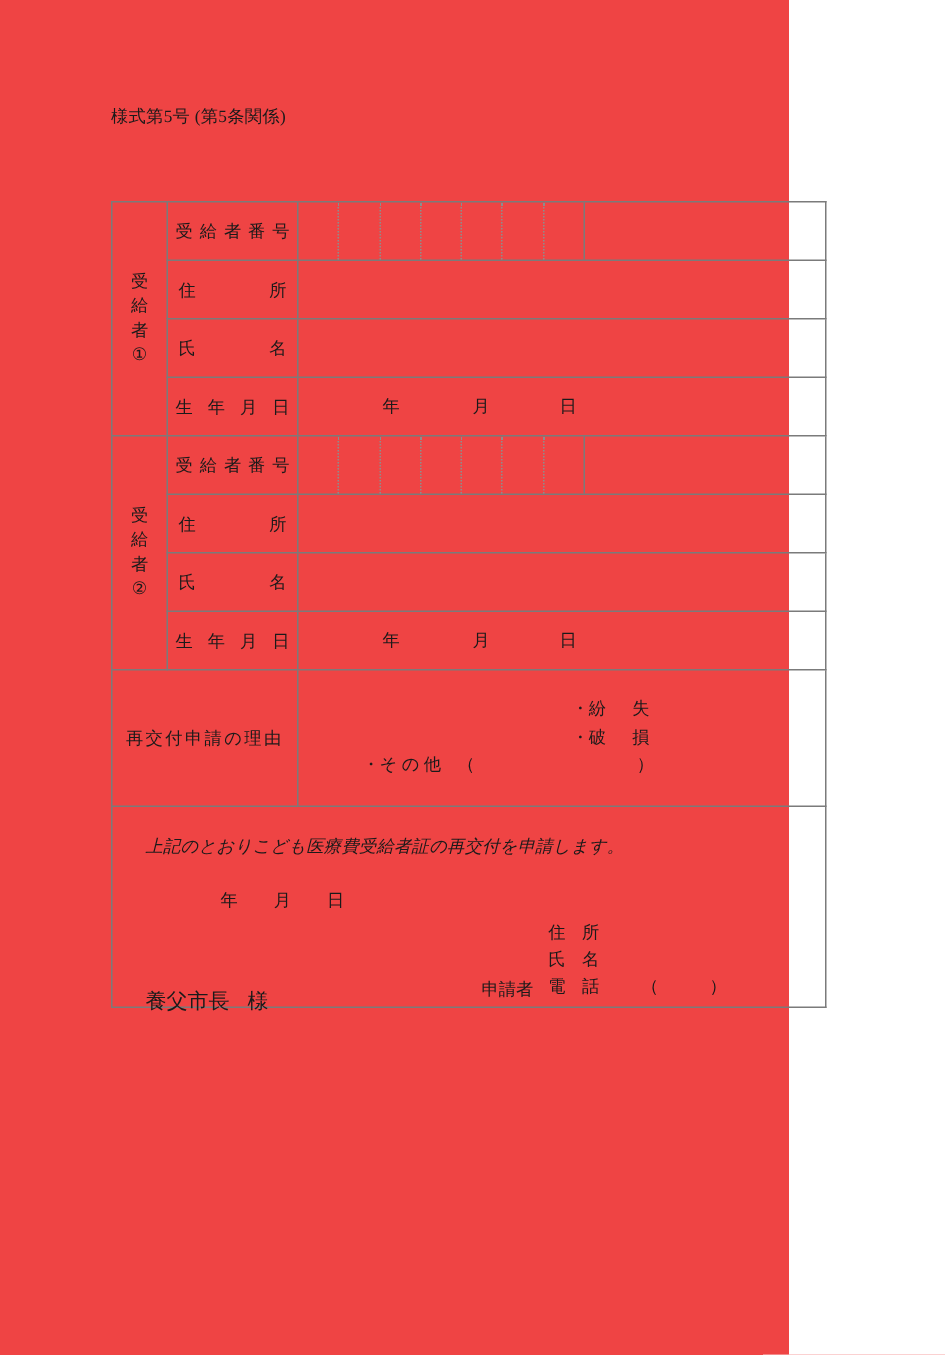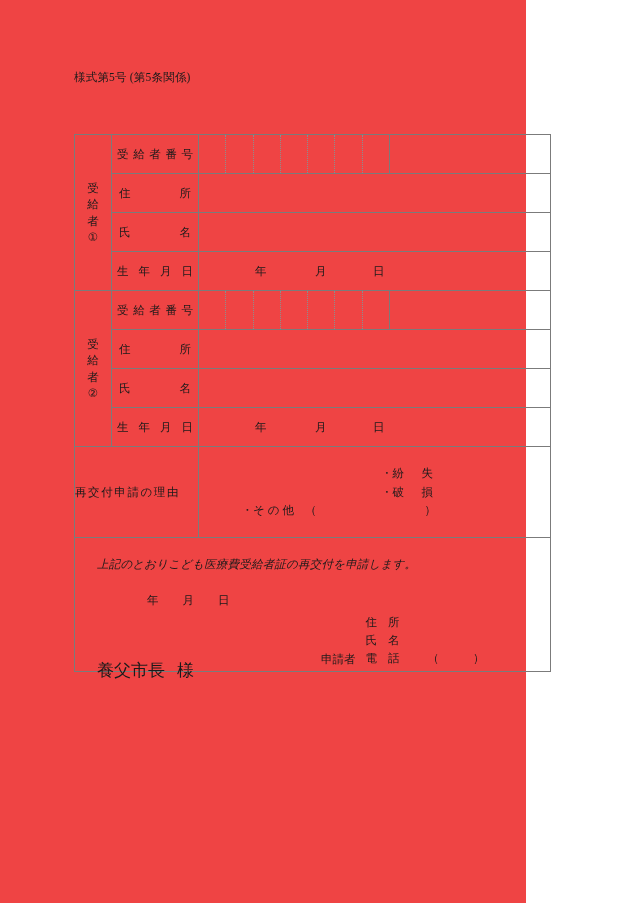--- a/index.html
+++ b/index.html
@@ -132,21 +132,21 @@
     top: 50%;
     transform: translateY(-50%);
   }
   .dob .y { left: 56px; }
   .dob .m { left: 116px; }
   .dob .d { left: 174px; }
 
   
   .reason-lbl {
     height: 90px;
-    text-align: left;
+    text-align: center;
     font-size: 11.5px;
     letter-spacing: 1.6px;
     margin-left: 24px;
   }
   .reason-body {
     height: 90px;
     padding: 0;
     position: relative;
     text-align: right;
   }
@@ -222,21 +222,21 @@
   .applicant .tel-paren {
     display: inline-block;
     margin-left: 28px;
   }
   .applicant .tel-paren .pc { display: inline-block; margin-left: 34px; }
 
   .mayor {
     position: absolute;
     left: 22px;
     top: 121px;
-    font-size: 17px;
+    font-size: 14px;
     white-space: nowrap;
     text-align: right;
   }
   .mayor .sama { margin-left: 12px; }
 </style>
 </head>
 <body>
 
 <div class="page">
 

